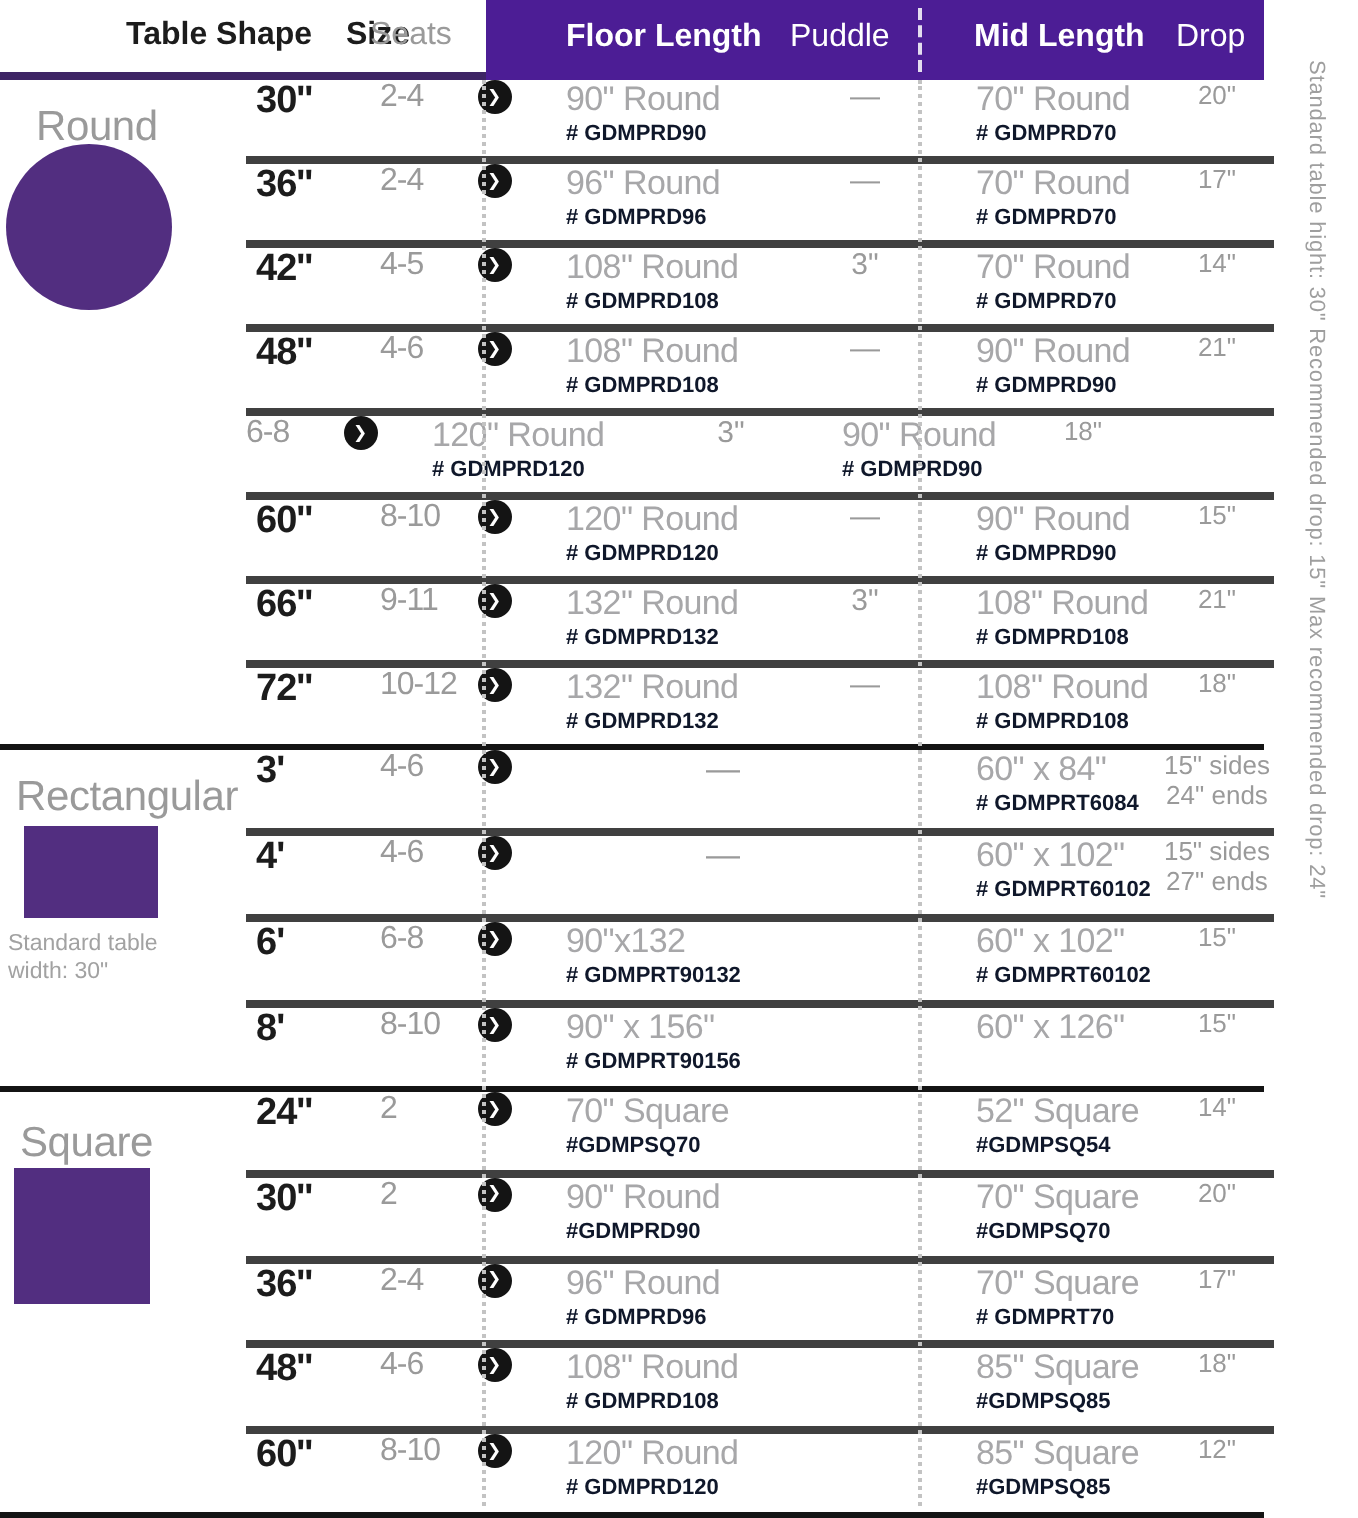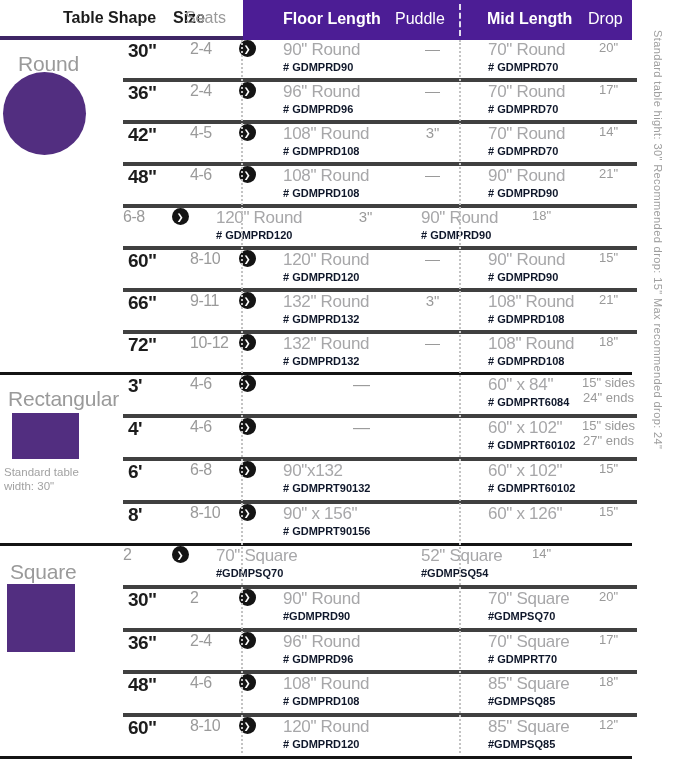--- a/index.html
+++ b/index.html
@@ -288,20 +288,21 @@
             </div>
           </div>
         </div>
         <div class="section bordered" style="height: 210px;">
           <div class="shape-cell">
             <div class="shape-label" style="left: 10px; top: 14px;">Square</div>
             <div class="shape-fig" style="background: rgb(82, 46, 128); left: 7px; top: 38px; width: 68px; height: 68px;"></div>
           </div>
           <div class="rows">
             <div class="row">
+              <div class="c c-size">24''</div>
               <div class="c c-seats">2</div>
               <div class="c c-arrow">
                 <div class="arrow">❯</div>
               </div>
               <div class="c c-floor">
                 <div class="val">70" Square</div>
                 <div class="sku">#GDMPSQ70</div>
               </div>
               <div class="c c-puddle"></div>
               <div class="c c-mid">

